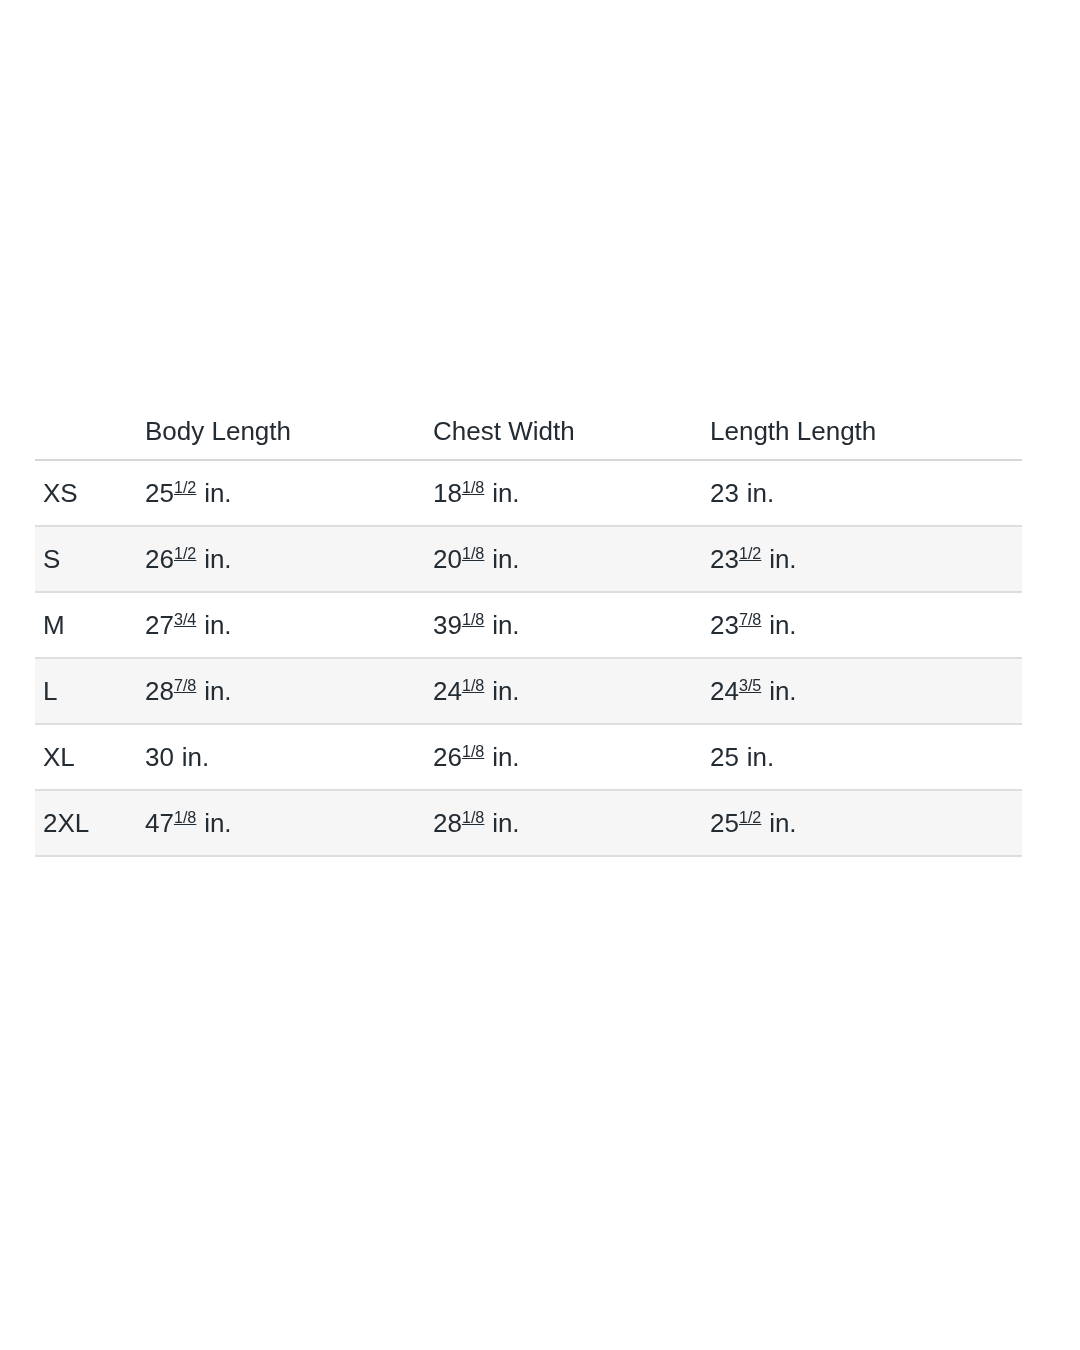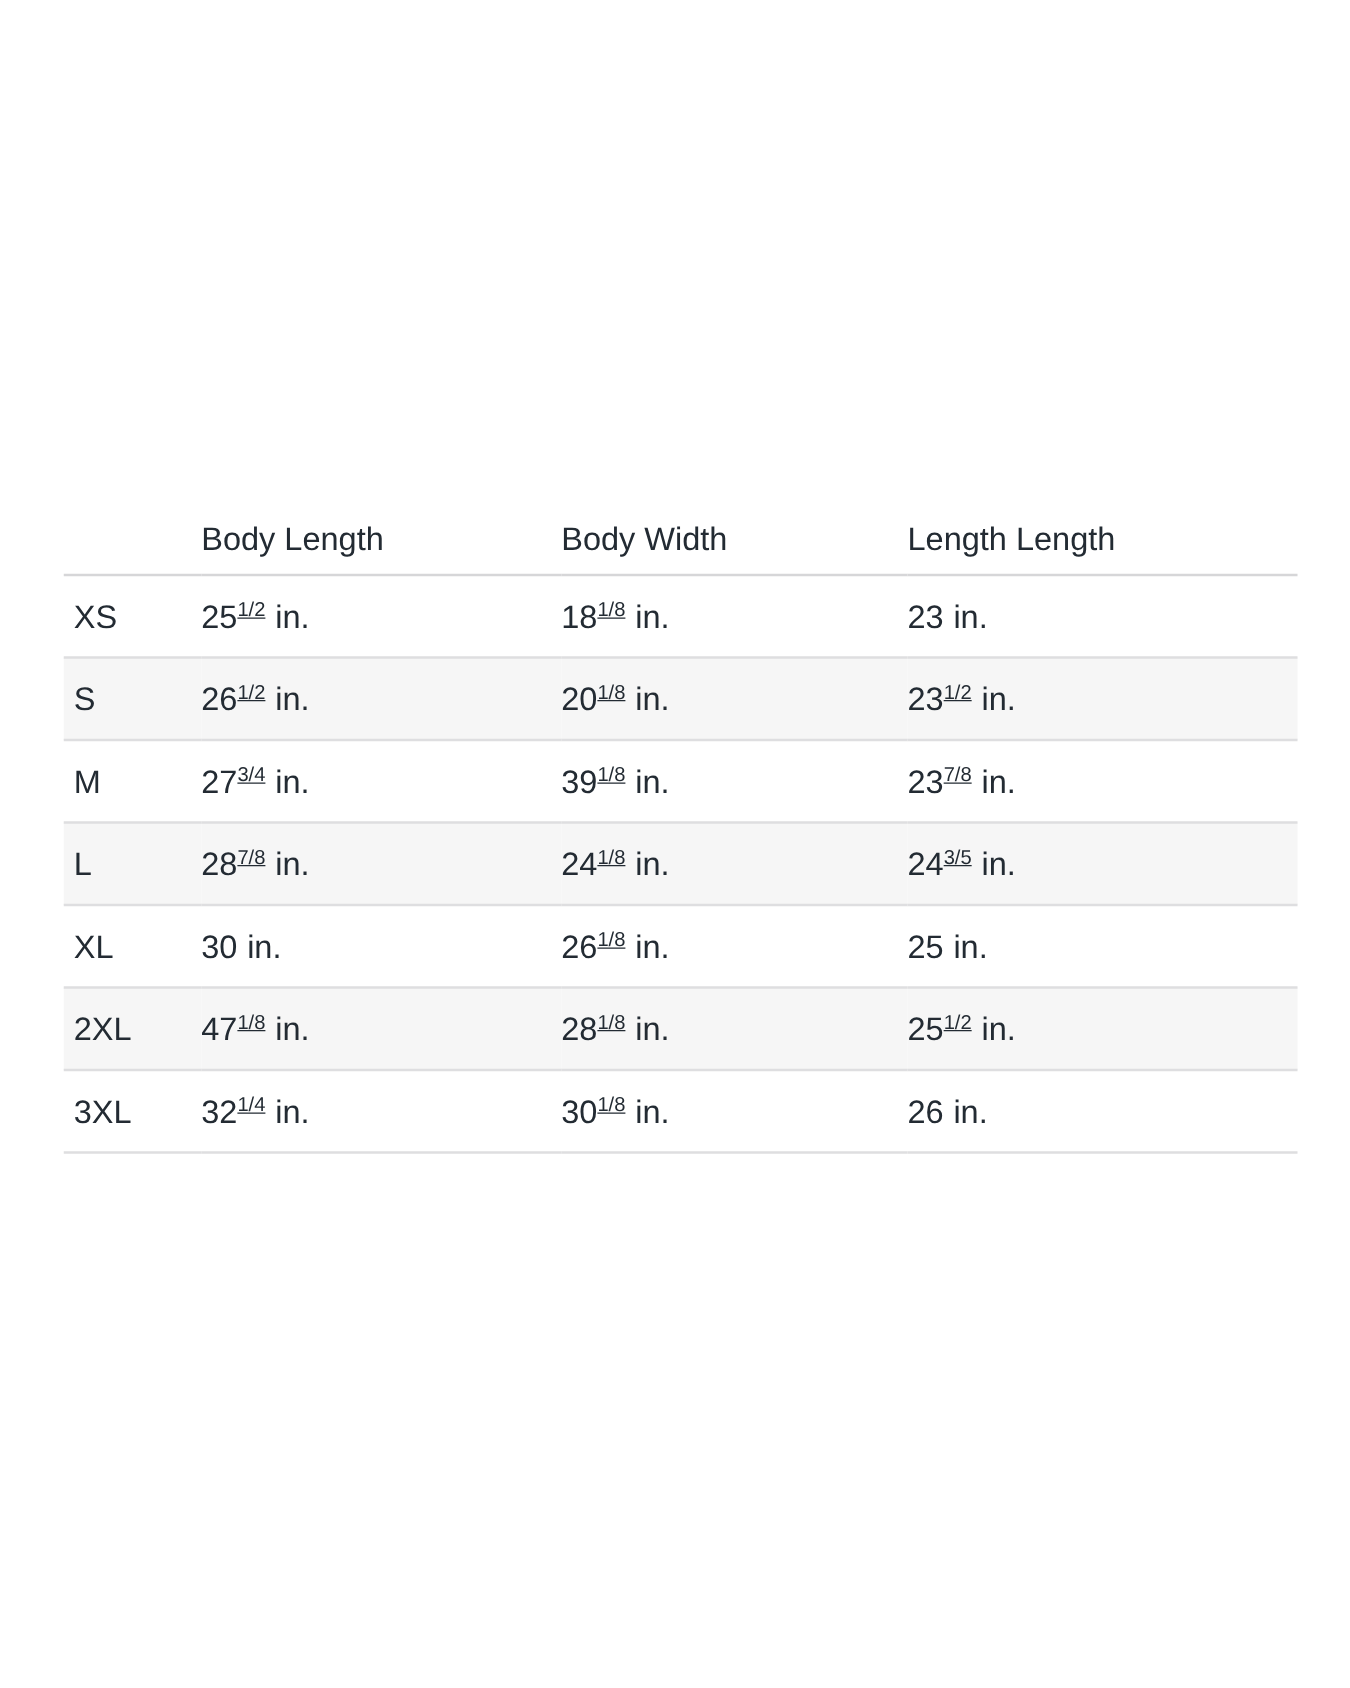--- a/index.html
+++ b/index.html
@@ -5,21 +5,21 @@
   * { margin: 0; padding: 0; box-sizing: border-box; }
   html, body {
     width: 1080px;
     height: 1350px;
     background: #ffffff;
     font-family: "Liberation Sans", sans-serif;
   }
   .chart-wrap {
     position: absolute;
     top: 404px;
-    left: 51px;
+    left: 35px;
     width: 987px;
   }
   table.size-table {
     border-collapse: collapse;
     table-layout: fixed;
     width: 100%;
     color: #232b33;
     font-size: 26px;
   }
   col.col-size   { width: 110px; }
@@ -60,21 +60,21 @@
     <colgroup>
       <col class="col-size">
         <col class="col-body">
         <col class="col-chest">
         <col class="col-sleeve">
     </colgroup>
     <thead>
       <tr>
         <th class="size-col"></th>
         <th>Body Length</th>
-        <th>Body Width</th>
+        <th>Chest Width</th>
         <th>Length Length</th>
       </tr>
     </thead>
     <tbody>
 
       <tr>
         <th class="size-col">XS</th>
         <td><span>25</span><sup class="frac">1/2</sup><span class="unit">in.</span></td>
         <td><span>18</span><sup class="frac">1/8</sup><span class="unit">in.</span></td>
         <td><span>23</span><sup class="frac"></sup><span class="unit">in.</span></td>
@@ -108,22 +108,16 @@
         <td><span>25</span><sup class="frac"></sup><span class="unit">in.</span></td>
       </tr>
 
       <tr>
         <th class="size-col">2XL</th>
         <td><span>47</span><sup class="frac">1/8</sup><span class="unit">in.</span></td>
         <td><span>28</span><sup class="frac">1/8</sup><span class="unit">in.</span></td>
         <td><span>25</span><sup class="frac">1/2</sup><span class="unit">in.</span></td>
       </tr>
 
-      <tr>
-        <th class="size-col">3XL</th>
-        <td><span>32</span><sup class="frac">1/4</sup><span class="unit">in.</span></td>
-        <td><span>30</span><sup class="frac">1/8</sup><span class="unit">in.</span></td>
-        <td><span>26</span><sup class="frac"></sup><span class="unit">in.</span></td>
-      </tr>
 
     </tbody>
   </table>
 </div>
 
 </body></html>

